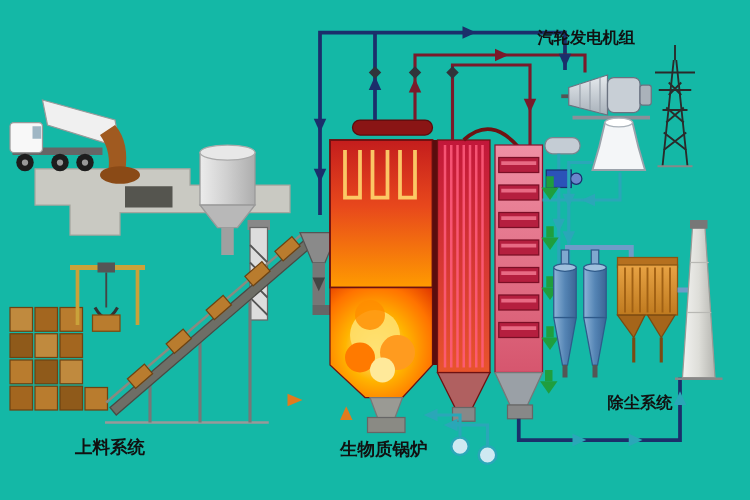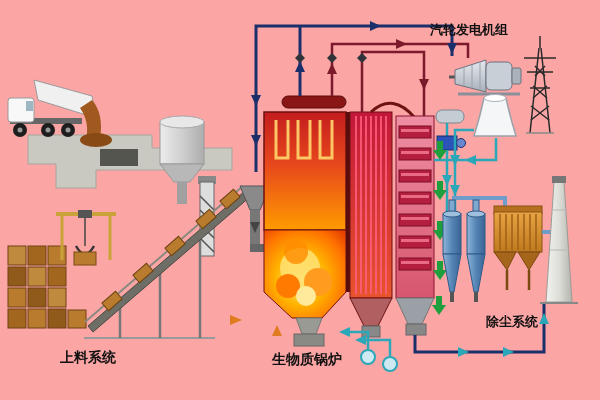--- a/index.html
+++ b/index.html
@@ -1,16 +1,16 @@
 <!DOCTYPE html>
 <html><head>
 <meta charset="utf-8">
 <style>
   html,body{margin:0;padding:0;background:#fff;}
-  .stage{position:relative;width:600px;height:400px;background:#fca5a5;overflow:hidden;
+  .stage{position:relative;width:600px;height:400px;background:#14b8a6;overflow:hidden;
          font-family:"Liberation Sans",sans-serif;}
   svg{position:absolute;left:0;top:0;}
   text{font-family:"Liberation Sans",sans-serif;font-weight:bold;fill:#111;}
 </style>
 </head>
 <body>
 
 <div class="stage">
 <svg width="600" height="400" viewBox="0 0 600 400">
   <defs>

